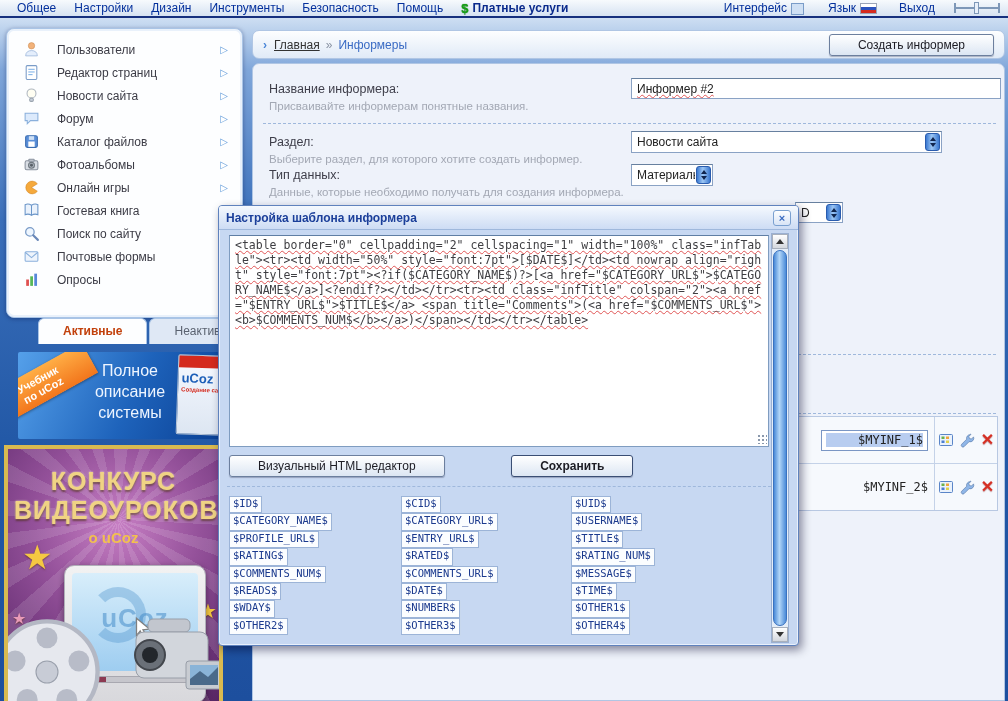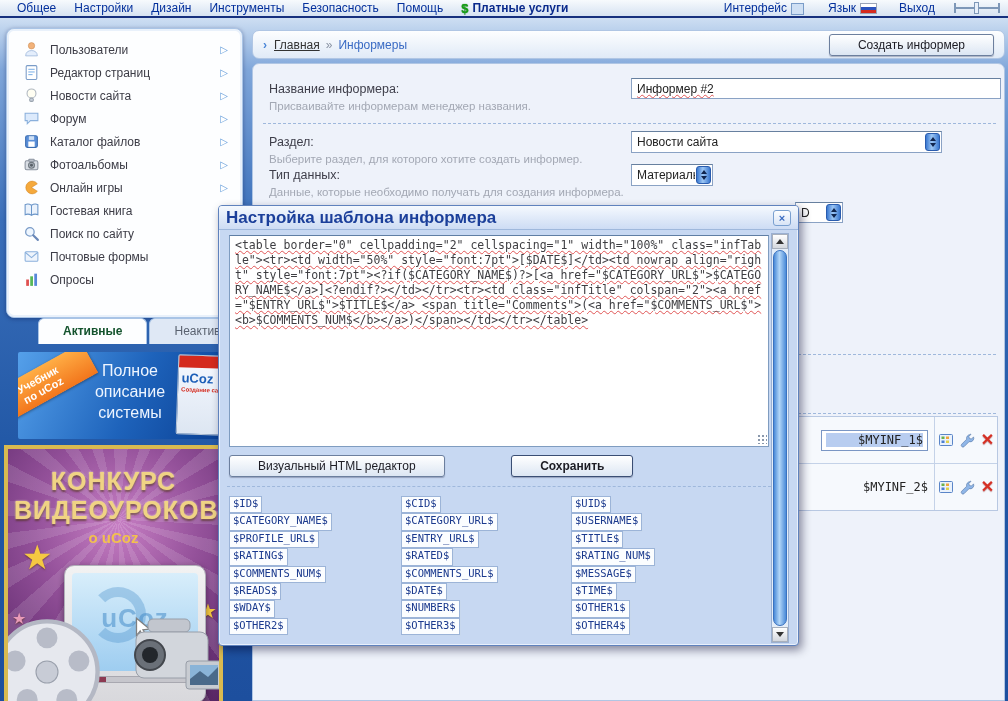--- a/index.html
+++ b/index.html
@@ -22,30 +22,30 @@
   .iface-ic { display:inline-block; width:13px; height:12px; background:#cfe0f4; border:1px solid #7a9cc8; vertical-align:middle; margin:0 6px 0 4px; }
   .wslider { position:relative; width:46px; height:12px; margin-left:10px; }
   .wslider .track { position:absolute; left:0; right:0; top:5px; border-top:2px solid #7e98b8; }
   .wslider .end { position:absolute; top:1px; width:2px; height:10px; background:#7e98b8; }
   .wslider .handle { position:absolute; left:20px; top:0; width:5px; height:12px; background:#e8f0fa; border:1px solid #7e98b8; }
 
   
   .sidepanel { position:absolute; left:6px; top:28px; width:237px; height:290px;
                background:#fdfeff; border:1px solid #a9c4e6; border-radius:8px;
                box-shadow:0 1px 4px rgba(0,10,60,.35), inset 0 0 0 2px #e9f1fb; padding:9px 6px; }
-  .s-item { display:flex; align-items:center; height:23px; padding:0 8px 0 10px; gap:10px; cursor:pointer; }
+  .s-item { display:flex; align-items:center; height:23px; padding:0 8px 0 10px; gap:17px; cursor:pointer; }
   .s-item .lbl { flex:1; font-size:12px; color:#3c3c46; }
   .s-item .arr { color:#6aa0dc; font-size:10px; }
   .s-item svg { width:17px; height:17px; }
 
   
   .tabs { position:absolute; left:38px; top:318px; display:flex; }
   .tab { height:26px; line-height:25px; padding:0 24px; font-size:12px;
          border:1px solid #a9c4e6; border-bottom:none; border-radius:6px 6px 0 0; cursor:pointer; }
-  .tab.active { background:#fdfeff; color:#14532d; font-weight:bold;padding-left:24px; }
+  .tab.active { background:#fdfeff; color:#c2410c; font-weight:bold;padding-left:24px; }
   .tab.inactive { background:#dfe8f5; color:#5a6270; margin-left:2px; }
 
   
   .banner1 { position:absolute; left:18px; top:352px; width:207px; height:87px; overflow:hidden;
              background:linear-gradient(115deg,#55a0ea 0%,#1e63bb 55%,#0a3f93 100%); border-radius:2px; }
   .ribbon { position:absolute; left:-34px; top:16px; transform:rotate(-29deg);
             background:linear-gradient(180deg,#ffae45,#f2761c); color:#fff; font-size:11px; font-weight:bold;
             text-align:center; line-height:12px; padding:5px 34px; box-shadow:0 1px 3px rgba(0,0,0,.4); }
   .b1-text { position:absolute; left:62px; top:8px; width:100px; text-align:center;
              color:#eef5ff; font-size:16px; line-height:21px; }
@@ -124,21 +124,21 @@
   .xdel { color:#d63024; font-weight:bold; font-size:16px; line-height:16px; cursor:pointer; text-shadow:0 1px 1px rgba(120,0,0,.4); }
   .iconbtn { cursor:pointer; }
 
   
   .dialog { position:absolute; left:218px; top:205px; width:581px; height:441px; z-index:30;
             background:#c7d8f2; border:1px solid #5f82bd; border-radius:4px;
             box-shadow:3px 4px 10px rgba(0,0,40,.45), inset 0 0 0 1px #e9f0fb; }
   .dtitle { height:24px; display:flex; align-items:center; padding:0 7px;
             background:linear-gradient(180deg,#f5f9fe,#cddcf4); border-bottom:1px solid #9fb8dc;
             border-radius:3px 3px 0 0; }
-  .dtitle .t { font-size:17px; font-weight:bold; color:#1b3f9a; flex:1; }
+  .dtitle .t { font-size:12px; font-weight:bold; color:#1b3f9a; flex:1; }
   .dclose { width:18px; height:16px; background:linear-gradient(180deg,#fdfeff,#d8e4f6); border:1px solid #7aa0d0;
             border-radius:3px; color:#3a6bc0; font-weight:bold; font-size:11px; line-height:14px; text-align:center; cursor:pointer; }
   .dcode { position:absolute; left:10px; top:29px; width:540px; height:212px; background:#fff;
            border:1px solid #7f9cc0; border-top-color:#5f7ea4; padding:2px 5px; overflow:hidden;
            font-family:"DejaVu Sans Mono", monospace; font-size:11.5px; line-height:15px; color:#3e3e42;
            white-space:pre-wrap; word-break:break-all; }
   .grip { position:absolute; left:538px; top:228px; width:10px; height:10px;
           background-image:radial-gradient(#8a98ac 1px, transparent 1.2px); background-size:4px 4px; }
   .dscroll { position:absolute; left:552px; top:27px; width:18px; height:410px; border:1px solid #9ab0d2;
              background:#e4edf8; display:flex; flex-direction:column; }
@@ -348,21 +348,21 @@
     <span class="chev">›</span>
     <span class="home">Главная</span>
     <span class="sep">»</span>
     <span class="cur">Информеры</span>
     <span class="sp"></span>
     <button class="btn">Создать информер</button>
   </div>
 
   <div class="formpanel">
     <div class="flabel" style="left:16px; top:18px;">Название информера:</div>
-    <div class="fhint" style="left:16px; top:36px;">Присваивайте информерам менеджер названия.</div>
+    <div class="fhint" style="left:16px; top:36px;">Присваивайте информерам понятные названия.</div>
     <div class="tfield" style="left:378px; top:14px; width:370px; height:21px;">
       <span class="squiggle">Информер #2</span>
     </div>
 
     <div class="dash" style="left:10px; top:59px; width:733px;"></div>
 
     <div class="flabel" style="left:16px; top:71px;">Раздел:</div>
     <div class="fhint" style="left:16px; top:89px;">Выберите раздел, для которого хотите создать информер.</div>
     <div class="selbox" style="left:378px; top:67px; width:311px; height:22px;">
       <span class="val">Новости сайта</span>

